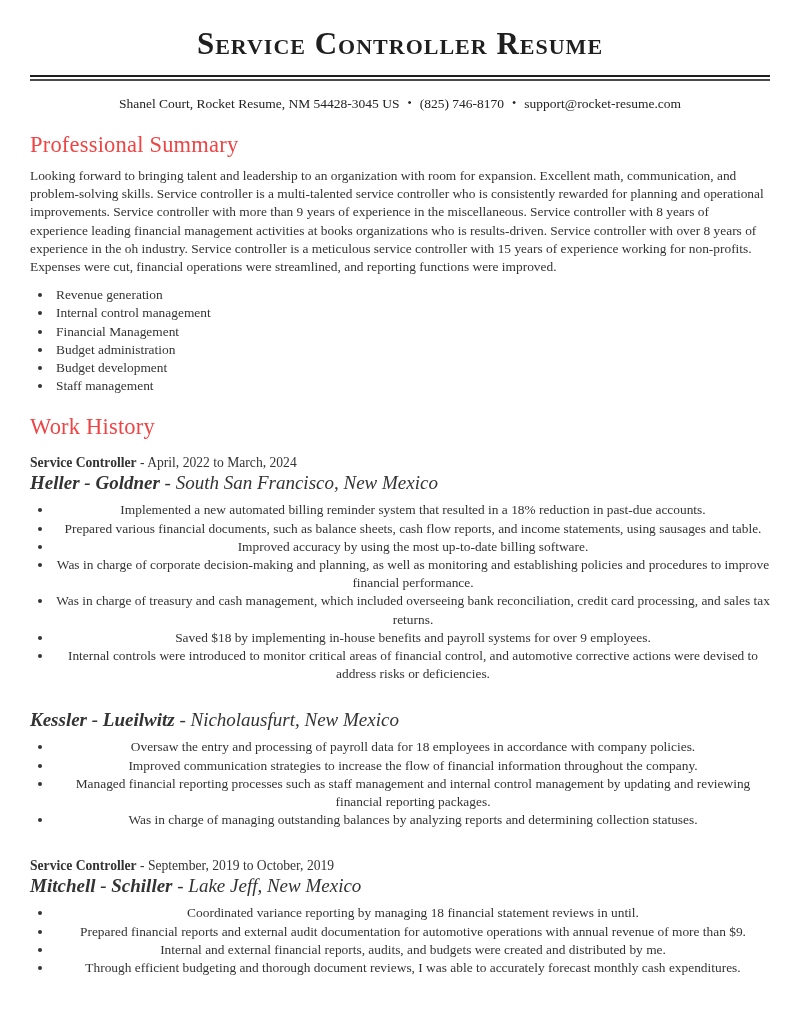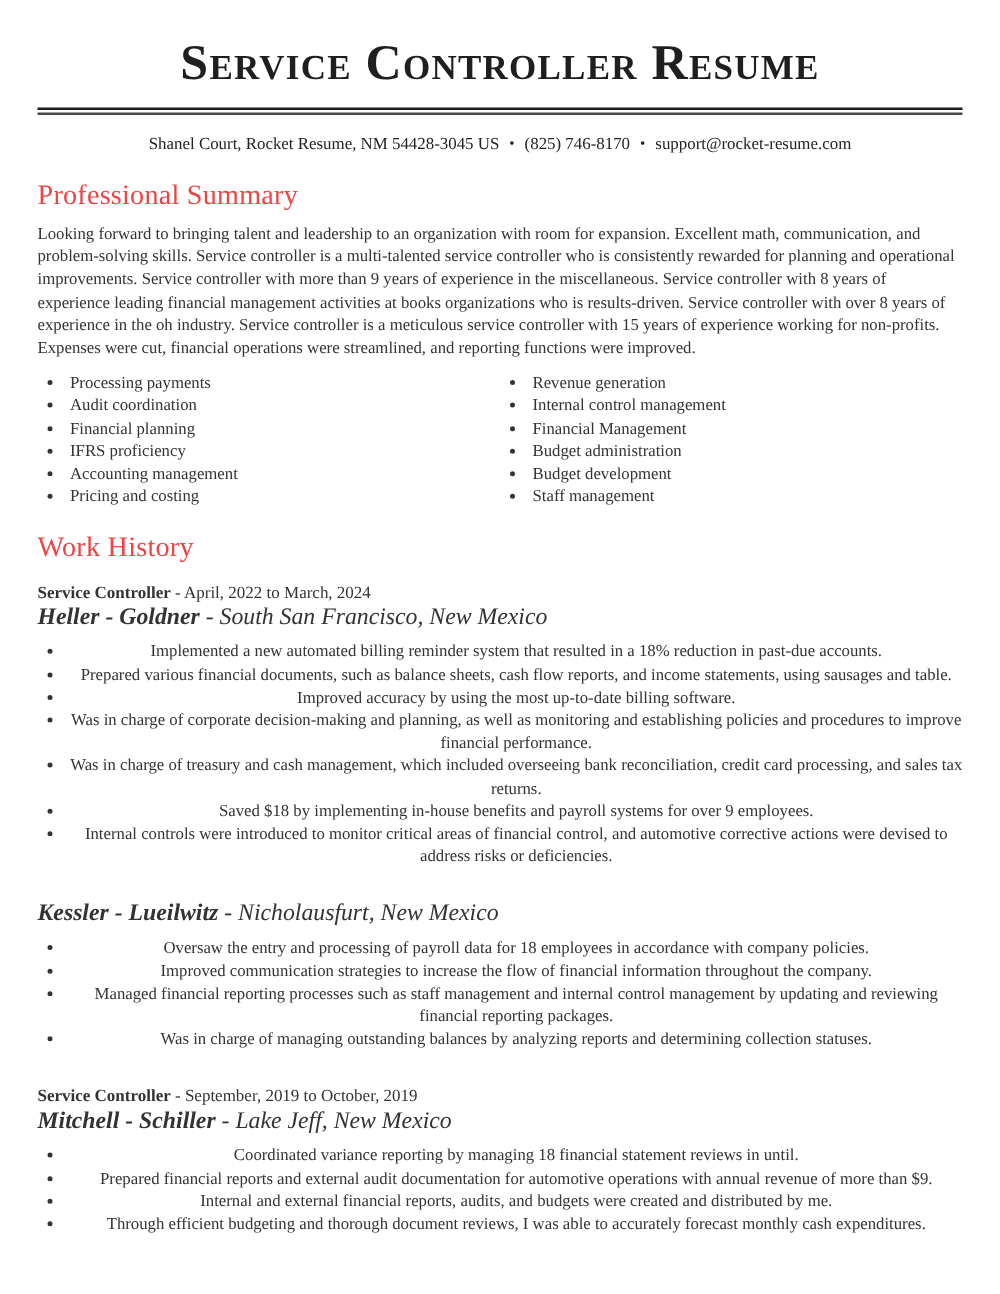--- a/index.html
+++ b/index.html
@@ -10,21 +10,21 @@
     background: #ffffff;
     font-family: "Liberation Serif", serif;
     color: #333333;
   }
   .page { padding: 0 30px; box-sizing: border-box; width: 800px; }
 
   
   .doc-title {
     margin: 26px 0 13px;
     text-align: center;
-    font-size: 40px;
+    font-size: 31px;
     font-weight: 700;
     font-variant: small-caps;
     letter-spacing: 1px;
     color: #1f1f1f;
   }
   .double-rule {
     height: 2px;
     border-top: 2px solid #1e1e1e;
     border-bottom: 2px solid #4a4a4a;
     margin: 0 0 15px 0;
@@ -97,30 +97,20 @@
   <div class="double-rule"></div>
   <p class="contact-line"><span>Shanel Court, Rocket Resume, NM 54428-3045 US</span><span class="sep">•</span><span>(825) 746-8170</span><span class="sep">•</span><span>support@rocket-resume.com</span></p>
 
   <section>
     <h2>Professional Summary</h2>
     <p class="summary-text">Looking forward to bringing talent and leadership to an organization with room for expansion. Excellent math, communication, and problem-solving skills. Service controller is a multi-talented service controller who is consistently rewarded for planning and operational improvements. Service controller with more than 9 years of experience in the miscellaneous. Service controller with 8 years of experience leading financial management activities at books organizations who is results-driven. Service controller with over 8 years of experience in the oh industry. Service controller is a meticulous service controller with 15 years of experience working for non-profits. Expenses were cut, financial operations were streamlined, and reporting functions were improved.</p>
   </section>
 
   <section>
     <div class="skills-cols">
-      <div class="skills-col left">
-        <ul>
-          <li>Processing payments</li>
-          <li>Audit coordination</li>
-          <li>Financial planning</li>
-          <li>IFRS proficiency</li>
-          <li>Accounting management</li>
-          <li>Pricing and costing</li>
-        </ul>
-      </div>
       <div class="skills-col right">
         <ul>
           <li>Revenue generation</li>
           <li>Internal control management</li>
           <li>Financial Management</li>
           <li>Budget administration</li>
           <li>Budget development</li>
           <li>Staff management</li>
         </ul>
       </div>

